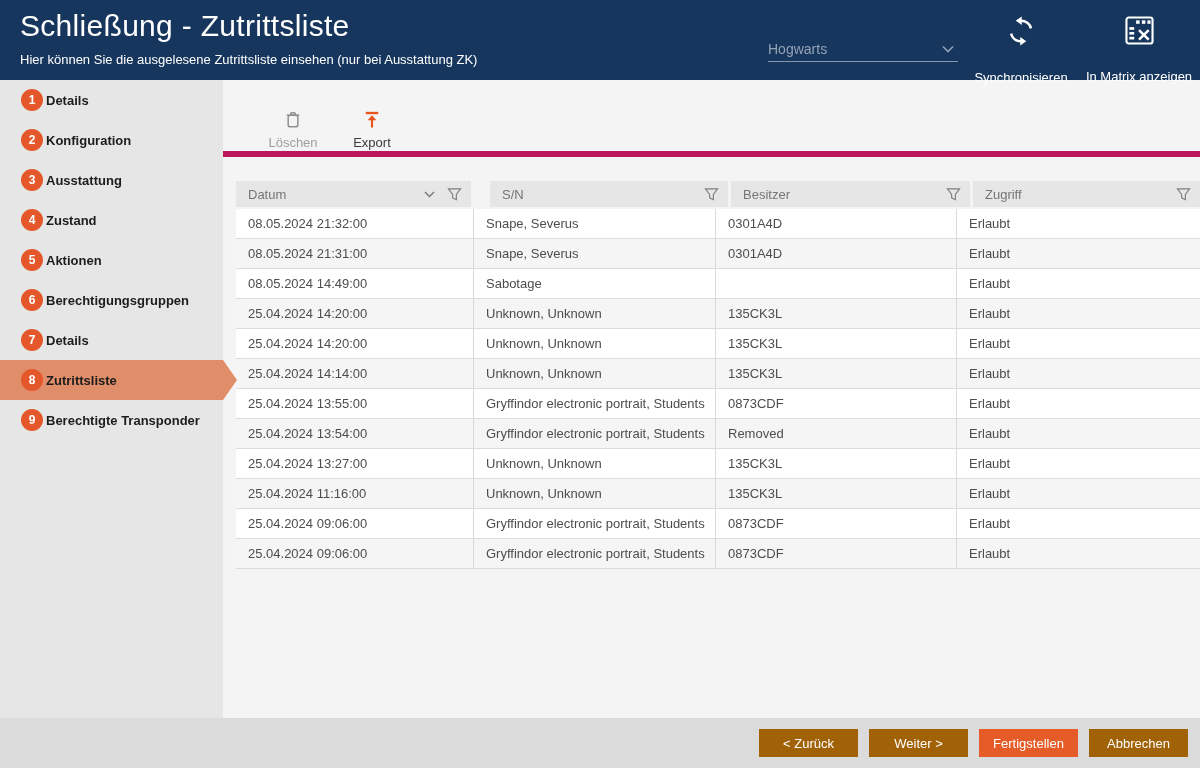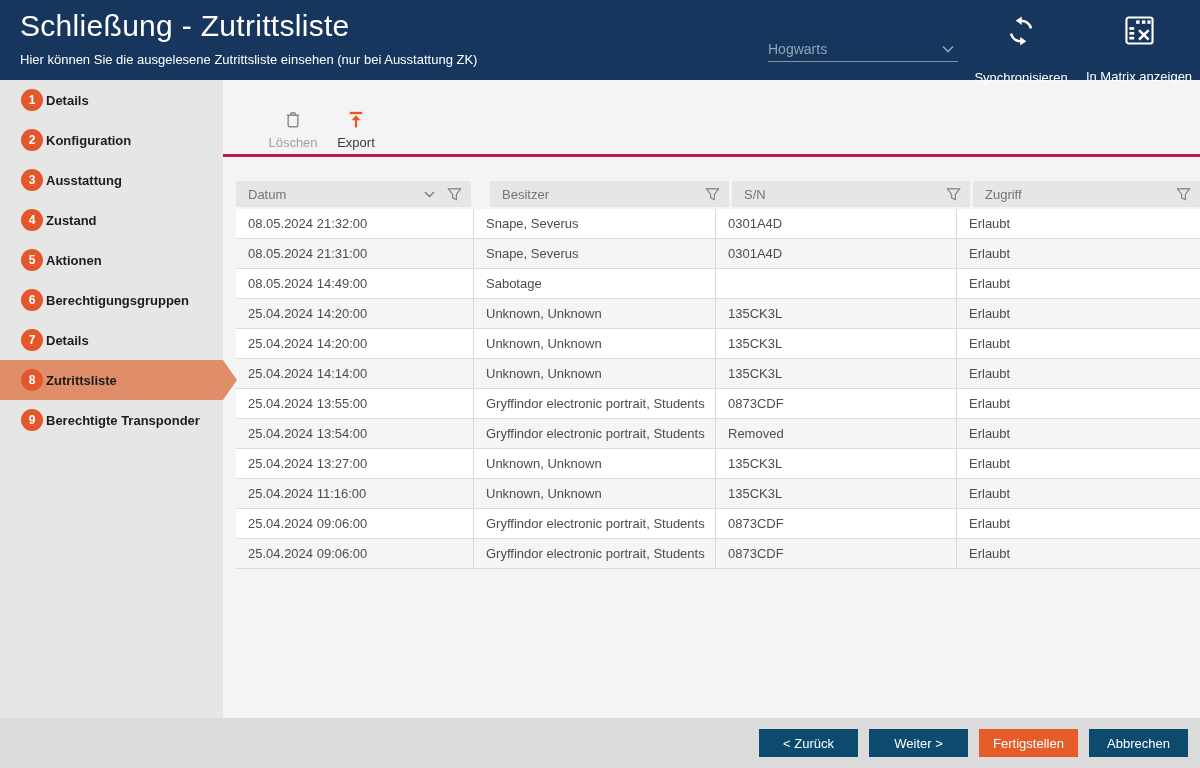--- a/index.html
+++ b/index.html
@@ -25,21 +25,21 @@
   .side-item { position:relative; height:40px; display:flex; align-items:center; cursor:pointer; }
   .side-item.active { background:#E08D69; }
   .side-item.active::after { content:""; position:absolute; right:-14px; top:50%; transform:translateY(-50%);
                              border-top:20px solid transparent; border-bottom:20px solid transparent; border-left:14px solid #E08D69; }
   .step-circle { position:absolute; left:21px; width:22px; height:22px; border-radius:50%; background:#E4572B;
                  color:#FFFFFF; font-size:12px; font-weight:bold; display:flex; align-items:center; justify-content:center; }
   .step-label { margin-left:46px; font-size:13px; font-weight:bold; color:#1C1C1C; white-space:nowrap; }
 
   
   .content { position:absolute; left:223px; top:80px; width:977px; height:638px; background:#F4F4F4; z-index:1; }
-  .toolbar { position:relative; height:77px; border-bottom:3px solid #be185d; display:flex; align-items:flex-start; padding:30px 0 0 40px; gap:8px; }
+  .toolbar { position:relative; height:77px; border-bottom:6px solid #be185d; display:flex; align-items:flex-start; padding:30px 0 0 40px; gap:24px; }
   .tool-btn { width:60px; display:flex; flex-direction:column; align-items:center; gap:5px; cursor:pointer; }
   .tool-btn.export { width:50px; }
   .tool-btn .tlbl { font-size:13px; color:#3A3A3A; white-space:nowrap; }
   .tool-btn.disabled .tlbl { color:#9E9E9E; }
 
   
   .grid { position:absolute; left:13px; top:101px; width:964px; }
   .g-head { display:flex; height:26px; margin-bottom:2px; }
   .g-hcell { background:#E6E6E6; display:flex; align-items:center; padding-left:12px; font-size:13px; color:#757575; }
   .g-hcell .spacer { flex:1; }
@@ -52,21 +52,21 @@
   .t-row.alt { background:#F5F5F5; }
   .cell { display:flex; align-items:center; padding-left:12px; font-size:13px; color:#4D4D4D; white-space:nowrap; overflow:hidden; }
   .c1 { width:238px; border-right:1px solid #D9D9D9; }
   .c2 { width:242px; border-right:1px solid #D9D9D9; padding-right:1px; }
   .c3 { width:241px; border-right:1px solid #D9D9D9; }
   .c4 { flex:1; }
 
   
   .footer { position:absolute; left:0; bottom:0; width:1200px; height:50px; background:#DBDBDB;
             display:flex; align-items:center; justify-content:flex-end; gap:11px; padding-right:12px; }
-  .btn { width:99px; height:28px; border:none; background:#0c4a6e; color:#FFFFFF; font-size:13px;
+  .btn { width:99px; height:28px; border:none; background:#a16207; color:#FFFFFF; font-size:13px;
          font-family:"Liberation Sans", sans-serif; cursor:pointer; }
   .btn.primary { background:#E55C28; }
 </style>
 </head>
 <body>
 
 <div class="app">
 
   <div class="topbar">
     <div class="page-title">Schließung - Zutrittsliste</div>
@@ -178,29 +178,29 @@
         <div class="g-hcell h1">
           <span>Datum</span>
           <span class="spacer"></span>
           <svg width="11" height="7" viewBox="0 0 11 7" style="margin-right:12px;">
             <polyline points="1,1 5.5,5.5 10,1" fill="none" stroke="#757575" stroke-width="1.4"></polyline>
           </svg>
           <svg width="15" height="15" viewBox="0 0 16 16" fill="none" stroke="#7E7E7E" stroke-width="1.2">
             <path d="M1.5 2 H14.5 L10 8 V13.5 L6 11.5 V8 Z"></path>
           </svg>
         </div>
-        <div class="g-hcell h2">
-          <span>Besitzer</span>
+        <div class="g-hcell h3">
+          <span>S/N</span>
           <span class="spacer"></span>
           <svg width="15" height="15" viewBox="0 0 16 16" fill="none" stroke="#7E7E7E" stroke-width="1.2">
             <path d="M1.5 2 H14.5 L10 8 V13.5 L6 11.5 V8 Z"></path>
           </svg>
         </div>
-        <div class="g-hcell h3">
-          <span>S/N</span>
+        <div class="g-hcell h2">
+          <span>Besitzer</span>
           <span class="spacer"></span>
           <svg width="15" height="15" viewBox="0 0 16 16" fill="none" stroke="#7E7E7E" stroke-width="1.2">
             <path d="M1.5 2 H14.5 L10 8 V13.5 L6 11.5 V8 Z"></path>
           </svg>
         </div>
         <div class="g-hcell h4">
           <span>Zugriff</span>
           <span class="spacer"></span>
           <svg width="15" height="15" viewBox="0 0 16 16" fill="none" stroke="#7E7E7E" stroke-width="1.2">
             <path d="M1.5 2 H14.5 L10 8 V13.5 L6 11.5 V8 Z"></path>

